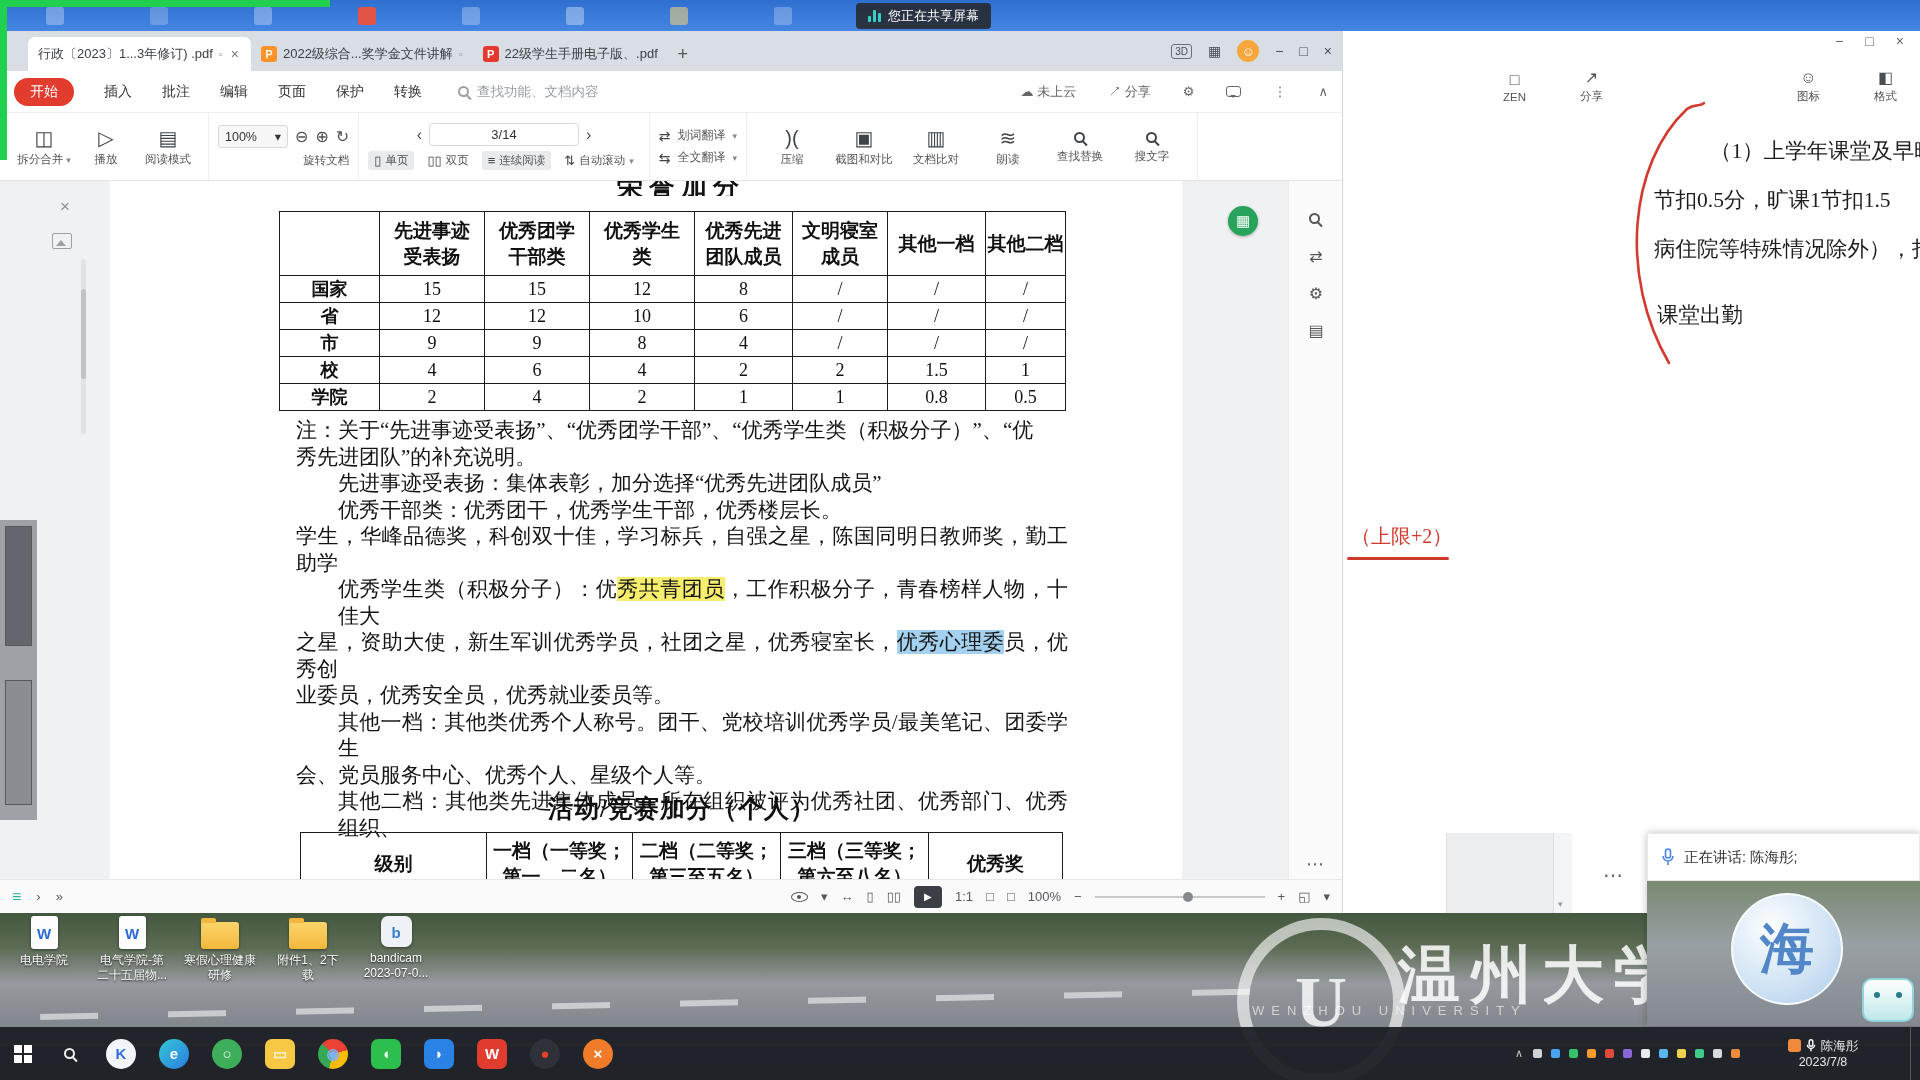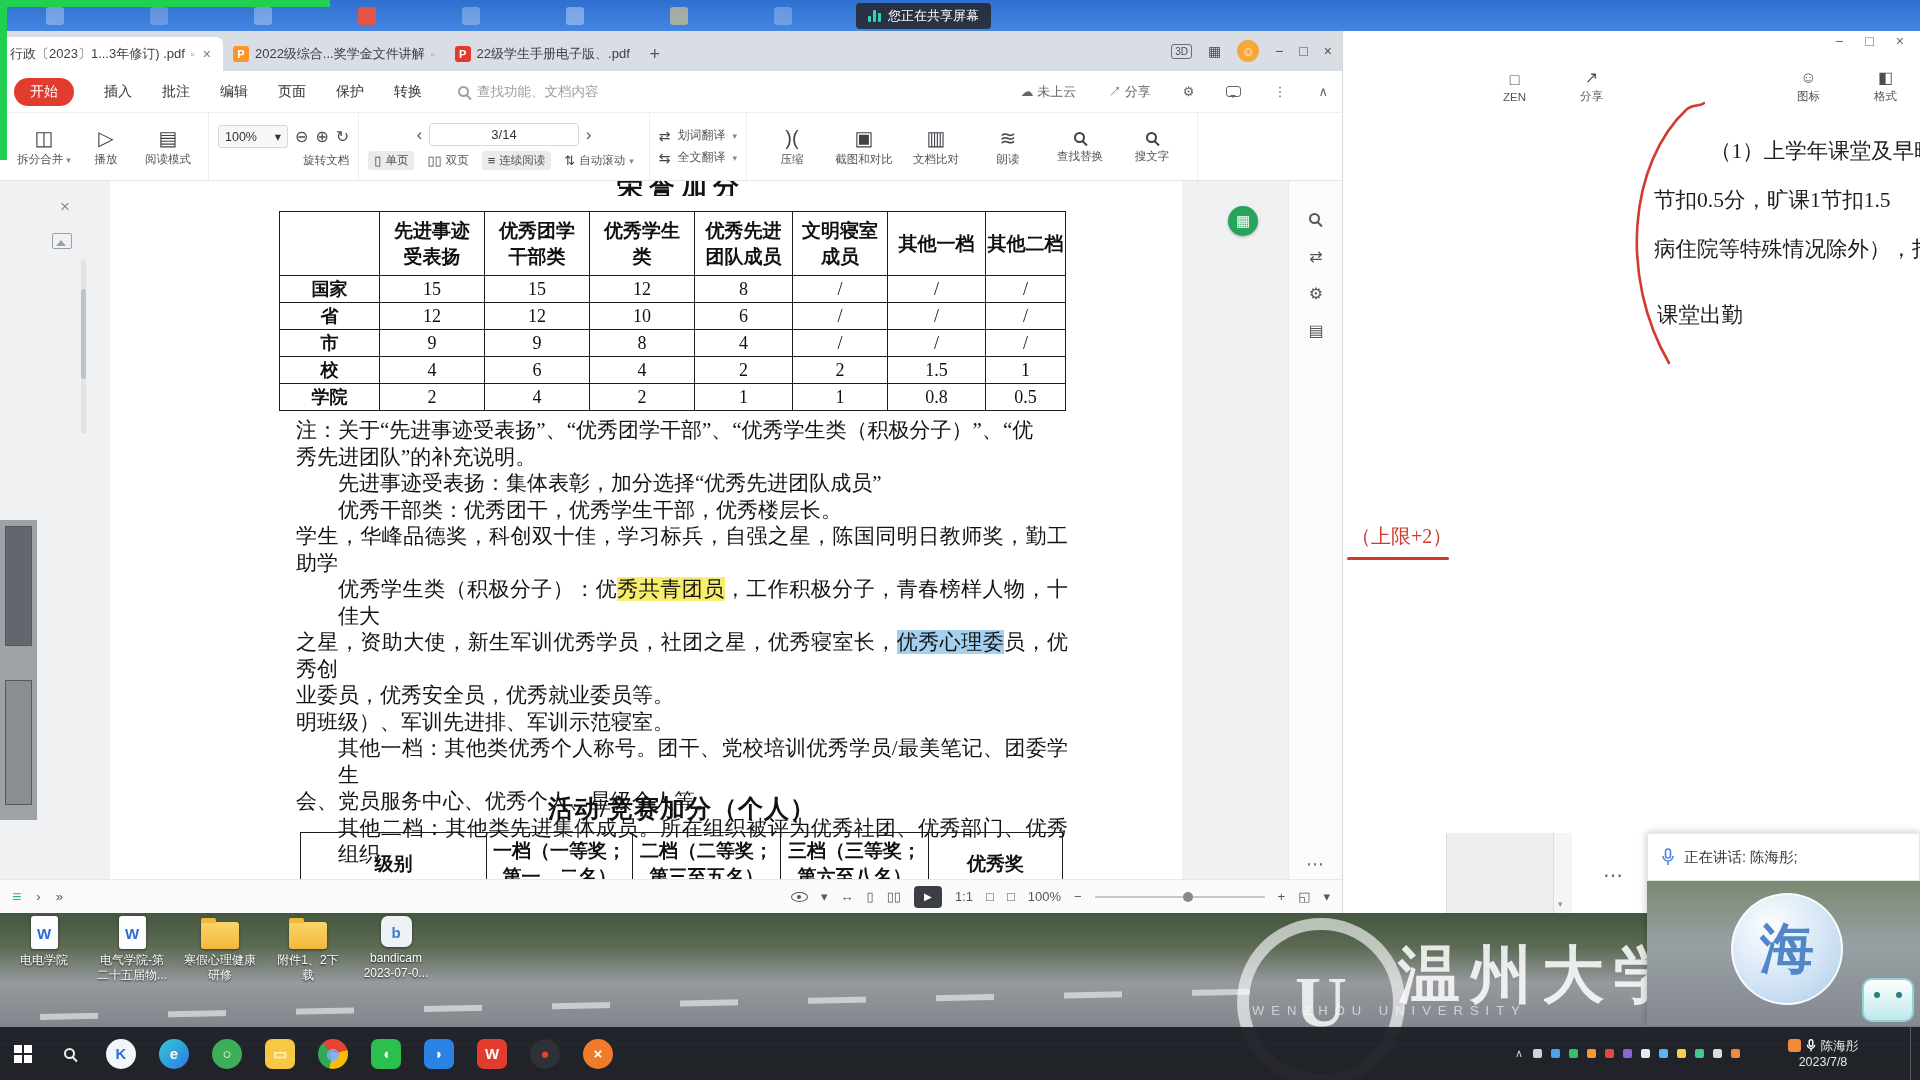--- a/index.html
+++ b/index.html
@@ -264,21 +264,21 @@
           <span class="di-glyph" style="color: rgb(58, 126, 208);">b</span>
         </div>
         <div class="di-l">bandicam</div>
         <div class="di-l">2023-07-0...</div>
       </div>
     </div>
 
   <div class="wps">
 
     <div class="tabbar">
-      <div style="display:flex;align-items:flex-end;height:40px;">
+      <div style="display:flex;align-items:flex-end;height:40px;padding-left:28px;">
 
           <div class="tab active">
 
             <span class="tab-title">行政〔2023〕1...3年修订) .pdf</span>
             <span class="tab-pin">▫</span>
             <span class="tab-x">×</span>
           </div>
 
           <div class="tab">
             <span class="tab-ic" style="background: rgb(255, 147, 41);">P</span>
@@ -551,21 +551,20 @@
         <div class="notes">
 
         <div class="docline"><span>注：关于“先进事迹受表扬”、“优秀团学干部”、“优秀学生类（积极分子）”、“优</span></div>
             <div class="docline"><span>秀先进团队”的补充说明。</span></div>
             <div class="docline indent"><span>先进事迹受表扬：集体表彰，加分选择“优秀先进团队成员”</span></div>
             <div class="docline indent"><span>优秀干部类：优秀团干，优秀学生干部，优秀楼层长。</span></div>
             <div class="docline"><span>学生，华峰品德奖，科创双十佳，学习标兵，自强之星，陈国同明日教师奖，勤工助学</span></div>
             <div class="docline indent"><span>优秀学生类（积极分子）：优</span><span class="hl-y">秀共青团员</span><span>，工作积极分子，青春榜样人物，十佳大</span></div>
             <div class="docline"><span>之星，资助大使，新生军训优秀学员，社团之星，优秀寝室长，</span><span class="hl-b">优秀心理委</span><span>员，优秀创</span></div>
             <div class="docline"><span>业委员，优秀安全员，优秀就业委员等。</span></div>
-            <div class="docline"><span>明班级）、军训先进排、军训示范寝室。</span></div>
             <div class="docline indent"><span>其他一档：其他类优秀个人称号。团干、党校培训优秀学员/最美笔记、团委学生</span></div>
             <div class="docline"><span>会、党员服务中心、优秀个人、星级个人等。</span></div>
             <div class="docline indent"><span>其他二档：其他类先进集体成员。所在组织被评为优秀社团、优秀部门、优秀组织、</span></div>
           </div>
 
         <div class="heading2">活动/竞赛加分（个人）</div>
 
         <table class="score2">
           <colgroup>
               <col style="width:186px">

